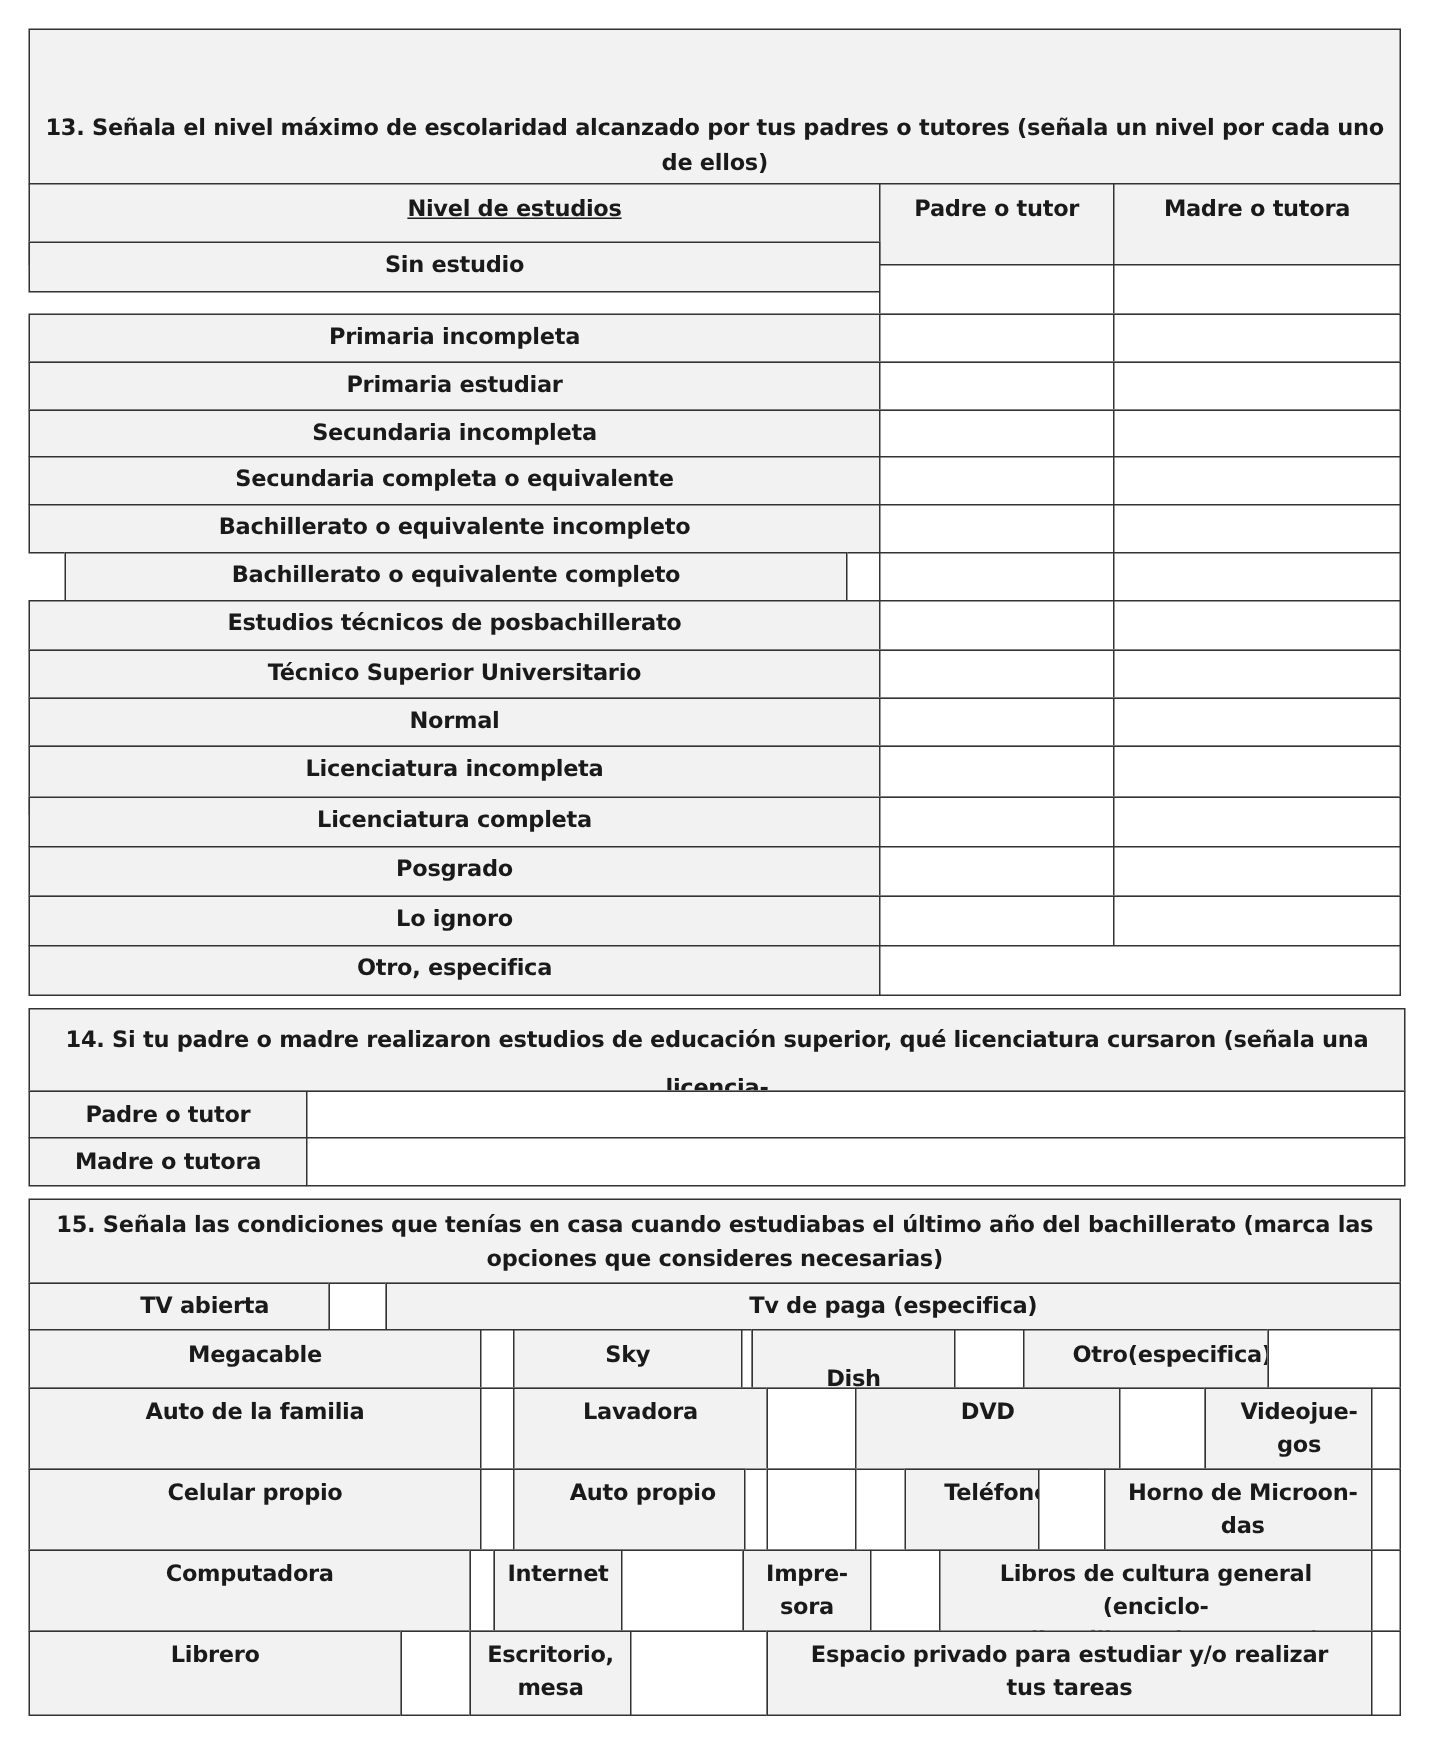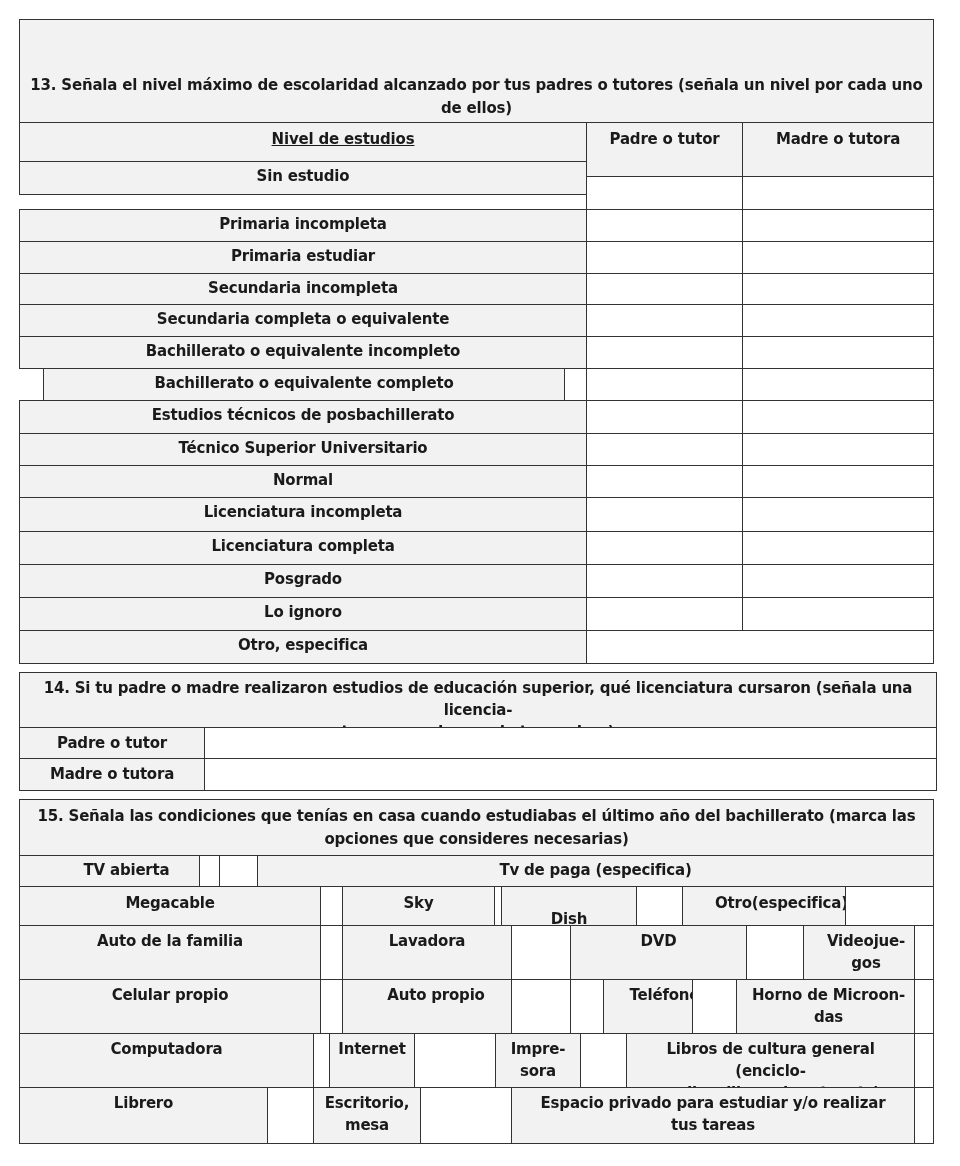--- a/index.html
+++ b/index.html
@@ -67,34 +67,34 @@
         <div class="cell white" style="left: 742px; top: 564px; width: 192px; height: 34px;"></div>
         <div class="cell" style="left: 19px; top: 597px; width: 568px; height: 34px; padding-top: 3px;">Lo ignoro</div>
         <div class="cell white" style="left: 586px; top: 597px; width: 157px; height: 34px;"></div>
         <div class="cell white" style="left: 742px; top: 597px; width: 192px; height: 34px;"></div>
         <div class="cell" style="left: 19px; top: 630px; width: 568px; height: 34px; padding-top: 3px;">Otro, especifica</div>
         <div class="cell white" style="left: 586px; top: 630px; width: 348px; height: 34px;"></div>
       </div>
   </div>
 
   <div>
-    <div class="cell hdr" style="left:19px;top:672px;width:918px;height:56px;padding-top:4px;line-height:22px;">
+    <div class="cell hdr" style="left:19px;top:672px;width:918px;height:56px;padding-top:4px;line-height:32px;">
       <div>14. Si tu padre o madre realizaron estudios de educación superior, qué licenciatura cursaron (señala una licencia-</div>
       <div>tura por cada uno de tus padres)</div>
     </div>
     <div class="cell" style="left:19px;top:727px;width:186px;height:32px;padding-top:4px;">Padre o tutor</div>
     <div class="cell white" style="left:204px;top:727px;width:733px;height:32px;"></div>
     <div class="cell" style="left:19px;top:758px;width:186px;height:33px;padding-top:4px;">Madre o tutora</div>
     <div class="cell white" style="left:204px;top:758px;width:733px;height:33px;"></div>
   </div>
 
   <div>
     <div class="cell hdr" style="left:19px;top:799px;width:915px;height:57px;padding-top:5px;line-height:23px;">15. Señala las condiciones que tenías en casa cuando estudiabas el último año del bachillerato (marca las opciones que consideres necesarias)</div>
 
-    <div class="cell" style="left:19px;top:855px;width:181px;height:32px;padding-top:3px;padding-left:34px;">TV abierta</div>
+    <div class="cell" style="left:19px;top:855px;width:201px;height:32px;padding-top:3px;padding-left:34px;">TV abierta</div>
     <div class="cell white" style="left:219px;top:855px;width:39px;height:32px;"></div>
     <div class="cell" style="left:257px;top:855px;width:677px;height:32px;padding-top:3px;">Tv de paga (especifica)</div>
 
     <div class="cell" style="left:19px;top:886px;width:302px;height:40px;padding-top:5px;">Megacable</div>
     <div class="cell white" style="left:320px;top:886px;width:23px;height:40px;"></div>
     <div class="cell" style="left:342px;top:886px;width:153px;height:40px;padding-top:5px;">Sky</div>
     <div class="cell white" style="left:494px;top:886px;width:8px;height:40px;"></div>
     <div class="cell" style="left:501px;top:886px;width:136px;height:40px;padding-top:21px;">Dish</div>
     <div class="cell white" style="left:636px;top:886px;width:47px;height:40px;"></div>
     <div class="cell" style="left:682px;top:886px;width:164px;height:40px;padding-top:5px;padding-left:32px;">Otro(especifica)</div>
@@ -106,21 +106,21 @@
     <div class="cell white" style="left:511px;top:925px;width:60px;height:55px;"></div>
     <div class="cell" style="left:570px;top:925px;width:177px;height:55px;">DVD</div>
     <div class="cell white" style="left:746px;top:925px;width:58px;height:55px;"></div>
     <div class="cell" style="left:803px;top:925px;width:112px;height:55px;padding-left:18px;padding-right:4px;">
       <span id="vj"><span>Videojue-</span><br><span>gos</span></span>
     </div>
     <div class="cell white" style="left:914px;top:925px;width:20px;height:55px;"></div>
 
     <div class="cell" style="left:19px;top:979px;width:302px;height:55px;">Celular propio</div>
     <div class="cell white" style="left:320px;top:979px;width:23px;height:55px;"></div>
-    <div class="cell" style="left:342px;top:979px;width:170px;height:55px;padding-left:18px;">Auto propio</div>
+    <div class="cell" style="left:342px;top:979px;width:155px;height:55px;padding-left:18px;">Auto propio</div>
     <div class="cell white" style="left:511px;top:979px;width:60px;height:55px;"></div>
     <div class="cell" style="left:603px;top:979px;width:123px;height:55px;">Teléfono</div>
     <div class="cell white" style="left:692px;top:979px;width:45px;height:55px;"></div>
     <div class="cell" style="left:736px;top:979px;width:179px;height:55px;padding-left:10px;padding-right:4px;">
       <span id="horno"><span>Horno de Microon-</span><br><span>das</span></span>
     </div>
     <div class="cell white" style="left:914px;top:979px;width:20px;height:55px;"></div>
 
     <div class="cell" style="left:19px;top:1033px;width:295px;height:55px;">Computadora</div>
     <div class="cell white" style="left:313px;top:1033px;width:17px;height:55px;"></div>

